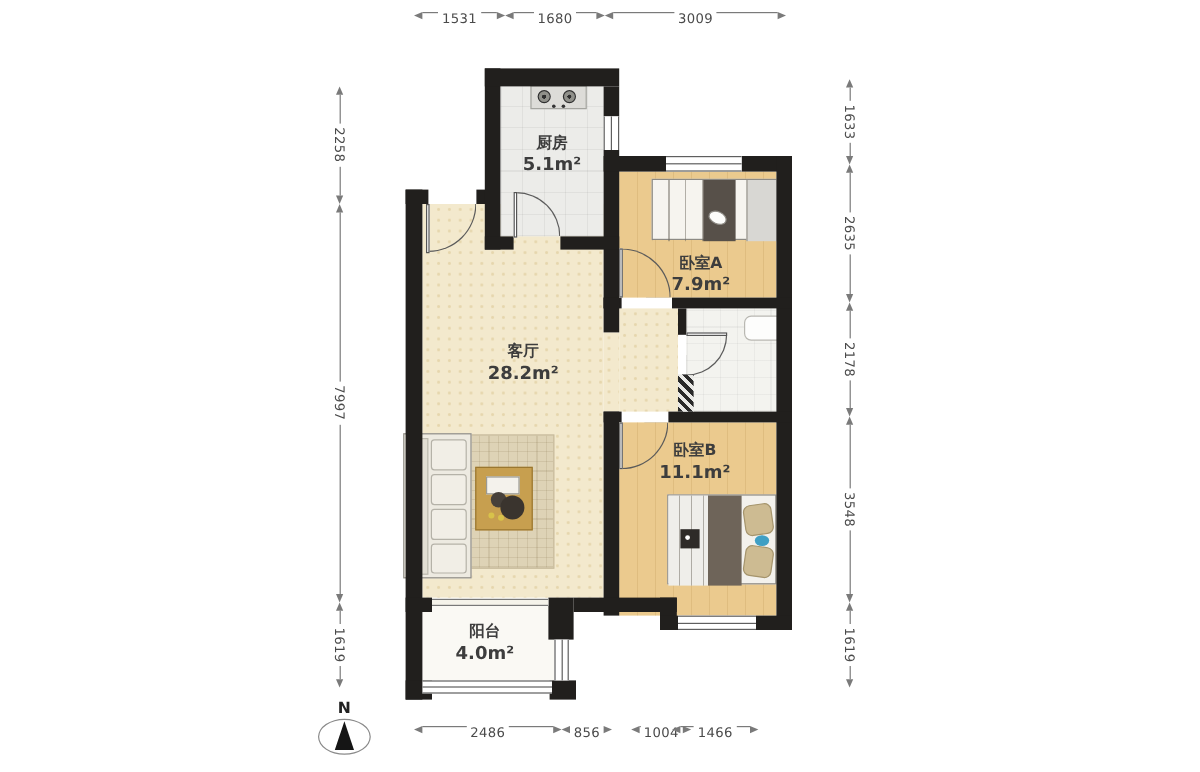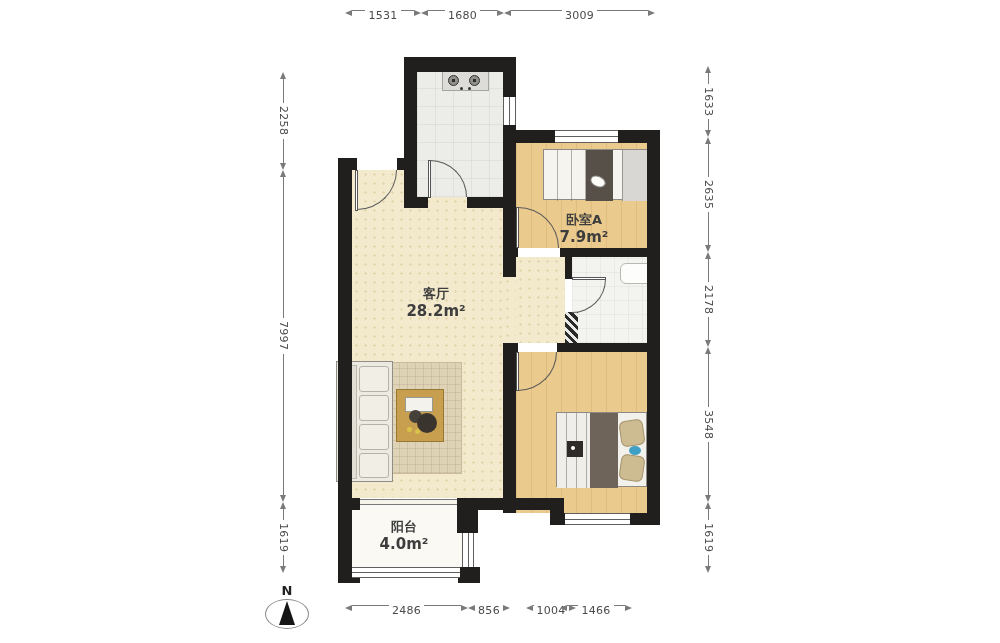--- a/index.html
+++ b/index.html
@@ -150,27 +150,35 @@
   <div class="leaf" style="left:355px;top:170px;width:3px;height:41px"></div>
   <div class="arc tr" style="left:430px;top:160px;width:37px;height:37px"></div>
   <div class="leaf" style="left:428px;top:160px;width:3px;height:38px"></div>
   <div class="arc tr" style="left:518px;top:207px;width:41px;height:41px"></div>
   <div class="leaf" style="left:516px;top:207px;width:3px;height:41px"></div>
   <div class="arc br" style="left:572px;top:279px;width:34px;height:34px"></div>
   <div class="leaf" style="left:572px;top:277px;width:34px;height:3px"></div>
   <div class="arc br" style="left:518px;top:352px;width:39px;height:39px"></div>
   <div class="leaf" style="left:516px;top:352px;width:3px;height:39px"></div>
 
+  <div class="room-label" style="left:408px;top:112px;width:104px">
+    <div class="rname">厨房</div>
+    <div class="rarea">5.1m²</div>
+  </div>
   <div class="room-label" style="left:527px;top:212px;width:114px">
     <div class="rname">卧室A</div>
     <div class="rarea">7.9m²</div>
   </div>
   <div class="room-label" style="left:378px;top:286px;width:116px">
     <div class="rname">客厅</div>
     <div class="rarea">28.2m²</div>
+  </div>
+  <div class="room-label" style="left:522px;top:368px;width:114px">
+    <div class="rname">卧室B</div>
+    <div class="rarea">11.1m²</div>
   </div>
   <div class="room-label" style="left:354px;top:519px;width:100px">
     <div class="rname">阳台</div>
     <div class="rarea">4.0m²</div>
   </div>
 
   <div class="dim-h" style="left:345px;top:10px;width:76px">
     <i class="ah al"></i>
       <i class="ln"></i>
       <span class="dlbl">1531</span>

